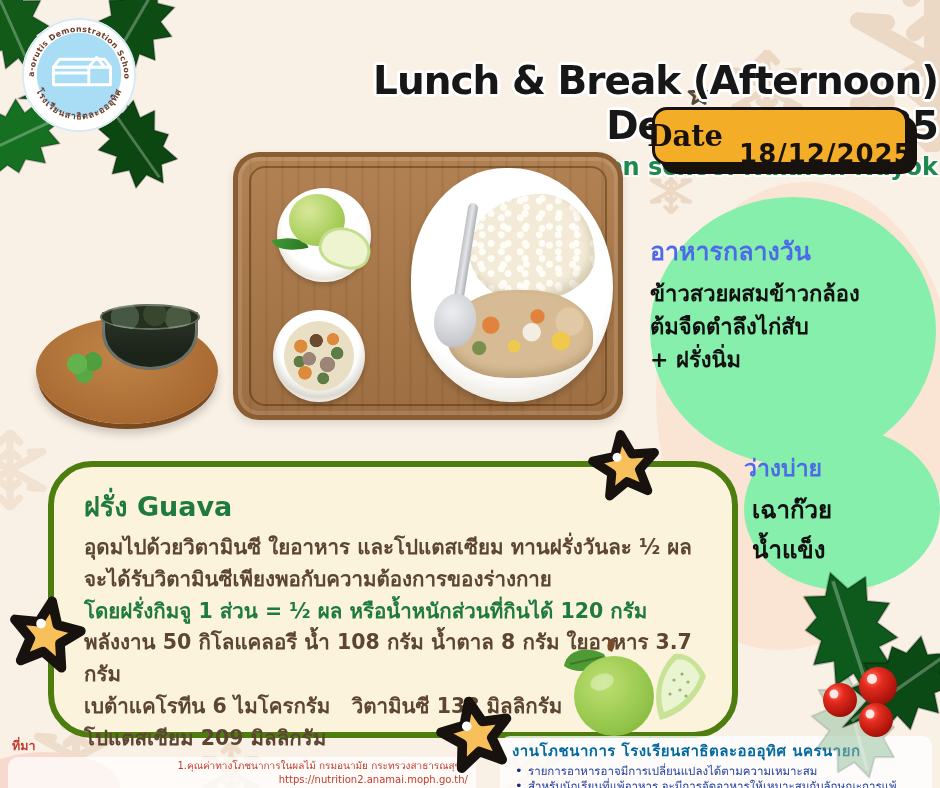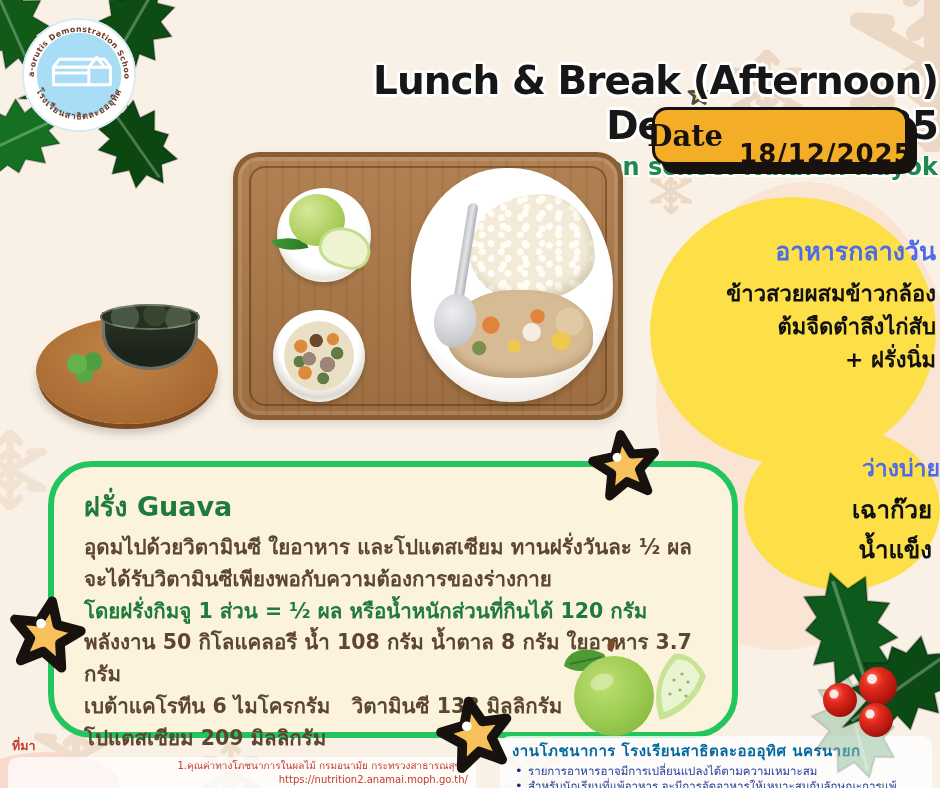--- a/index.html
+++ b/index.html
@@ -93,31 +93,31 @@
       radial-gradient(circle at 55% 40%,#39462f 0 20%,transparent 21%),
       radial-gradient(circle at 78% 55%,#4a5a40 0 16%,transparent 17%),
       #26301f;
     box-shadow:inset 0 0 0 2px rgba(255,255,255,.3);}
   .mint{position:absolute;left:28px;top:34px;width:44px;height:34px;
     background:radial-gradient(circle at 30% 35%,#64B24E 0 26%,transparent 27%),
                radial-gradient(circle at 66% 28%,#4F9E3F 0 24%,transparent 25%),
                radial-gradient(circle at 46% 66%,#58A846 0 26%,transparent 27%);}
 
   
-  .circle{position:absolute;background:#fde047;border-radius:50%;z-index:2;text-align:right;}
+  .circle{position:absolute;background:#86efac;border-radius:50%;z-index:2;text-align:left;}
   .lunch-circle{left:650px;top:197px;width:286px;height:268px;}
   .lunch-circle h2{margin:34px 0 6px;font-size:25px;color:#4D6BE8;}
   .lunch-circle p{margin:0;font-size:22px;font-weight:bold;color:#101010;line-height:1.5;}
   .break-circle{left:744px;top:428px;width:196px;height:162px;}
   .break-circle h2{margin:22px 0 2px;font-size:23px;color:#4D6BE8;}
   .break-circle p{margin:8px;font-size:24px;font-weight:bold;color:#101010;line-height:1.35;}
 
   
   .info-box{position:absolute;left:48px;top:461px;width:690px;height:277px;background:#FCF3DD;
-    border:6px solid #22c55e;border-radius:44px;z-index:2;box-sizing:border-box;padding:18px 26px 0 30px;}
+    border:6px solid #4d7c0f;border-radius:44px;z-index:2;box-sizing:border-box;padding:18px 26px 0 30px;}
   .info-box h3{margin:0 0 4px;font-size:27px;color:#1F7A3D;}
   .info-box p{margin:0;font-size:20.5px;font-weight:bold;line-height:1.55;white-space:pre-wrap;}
   .info-box p.brown{color:#5C4632;}
   .info-box p.green{color:#1F7A3D;}
 
   .star{position:absolute;z-index:5;}
   .star svg{display:block;width:100%;height:100%;}
   .guava-illo{position:absolute;left:556px;top:636px;width:172px;height:104px;z-index:3;}
 
   

